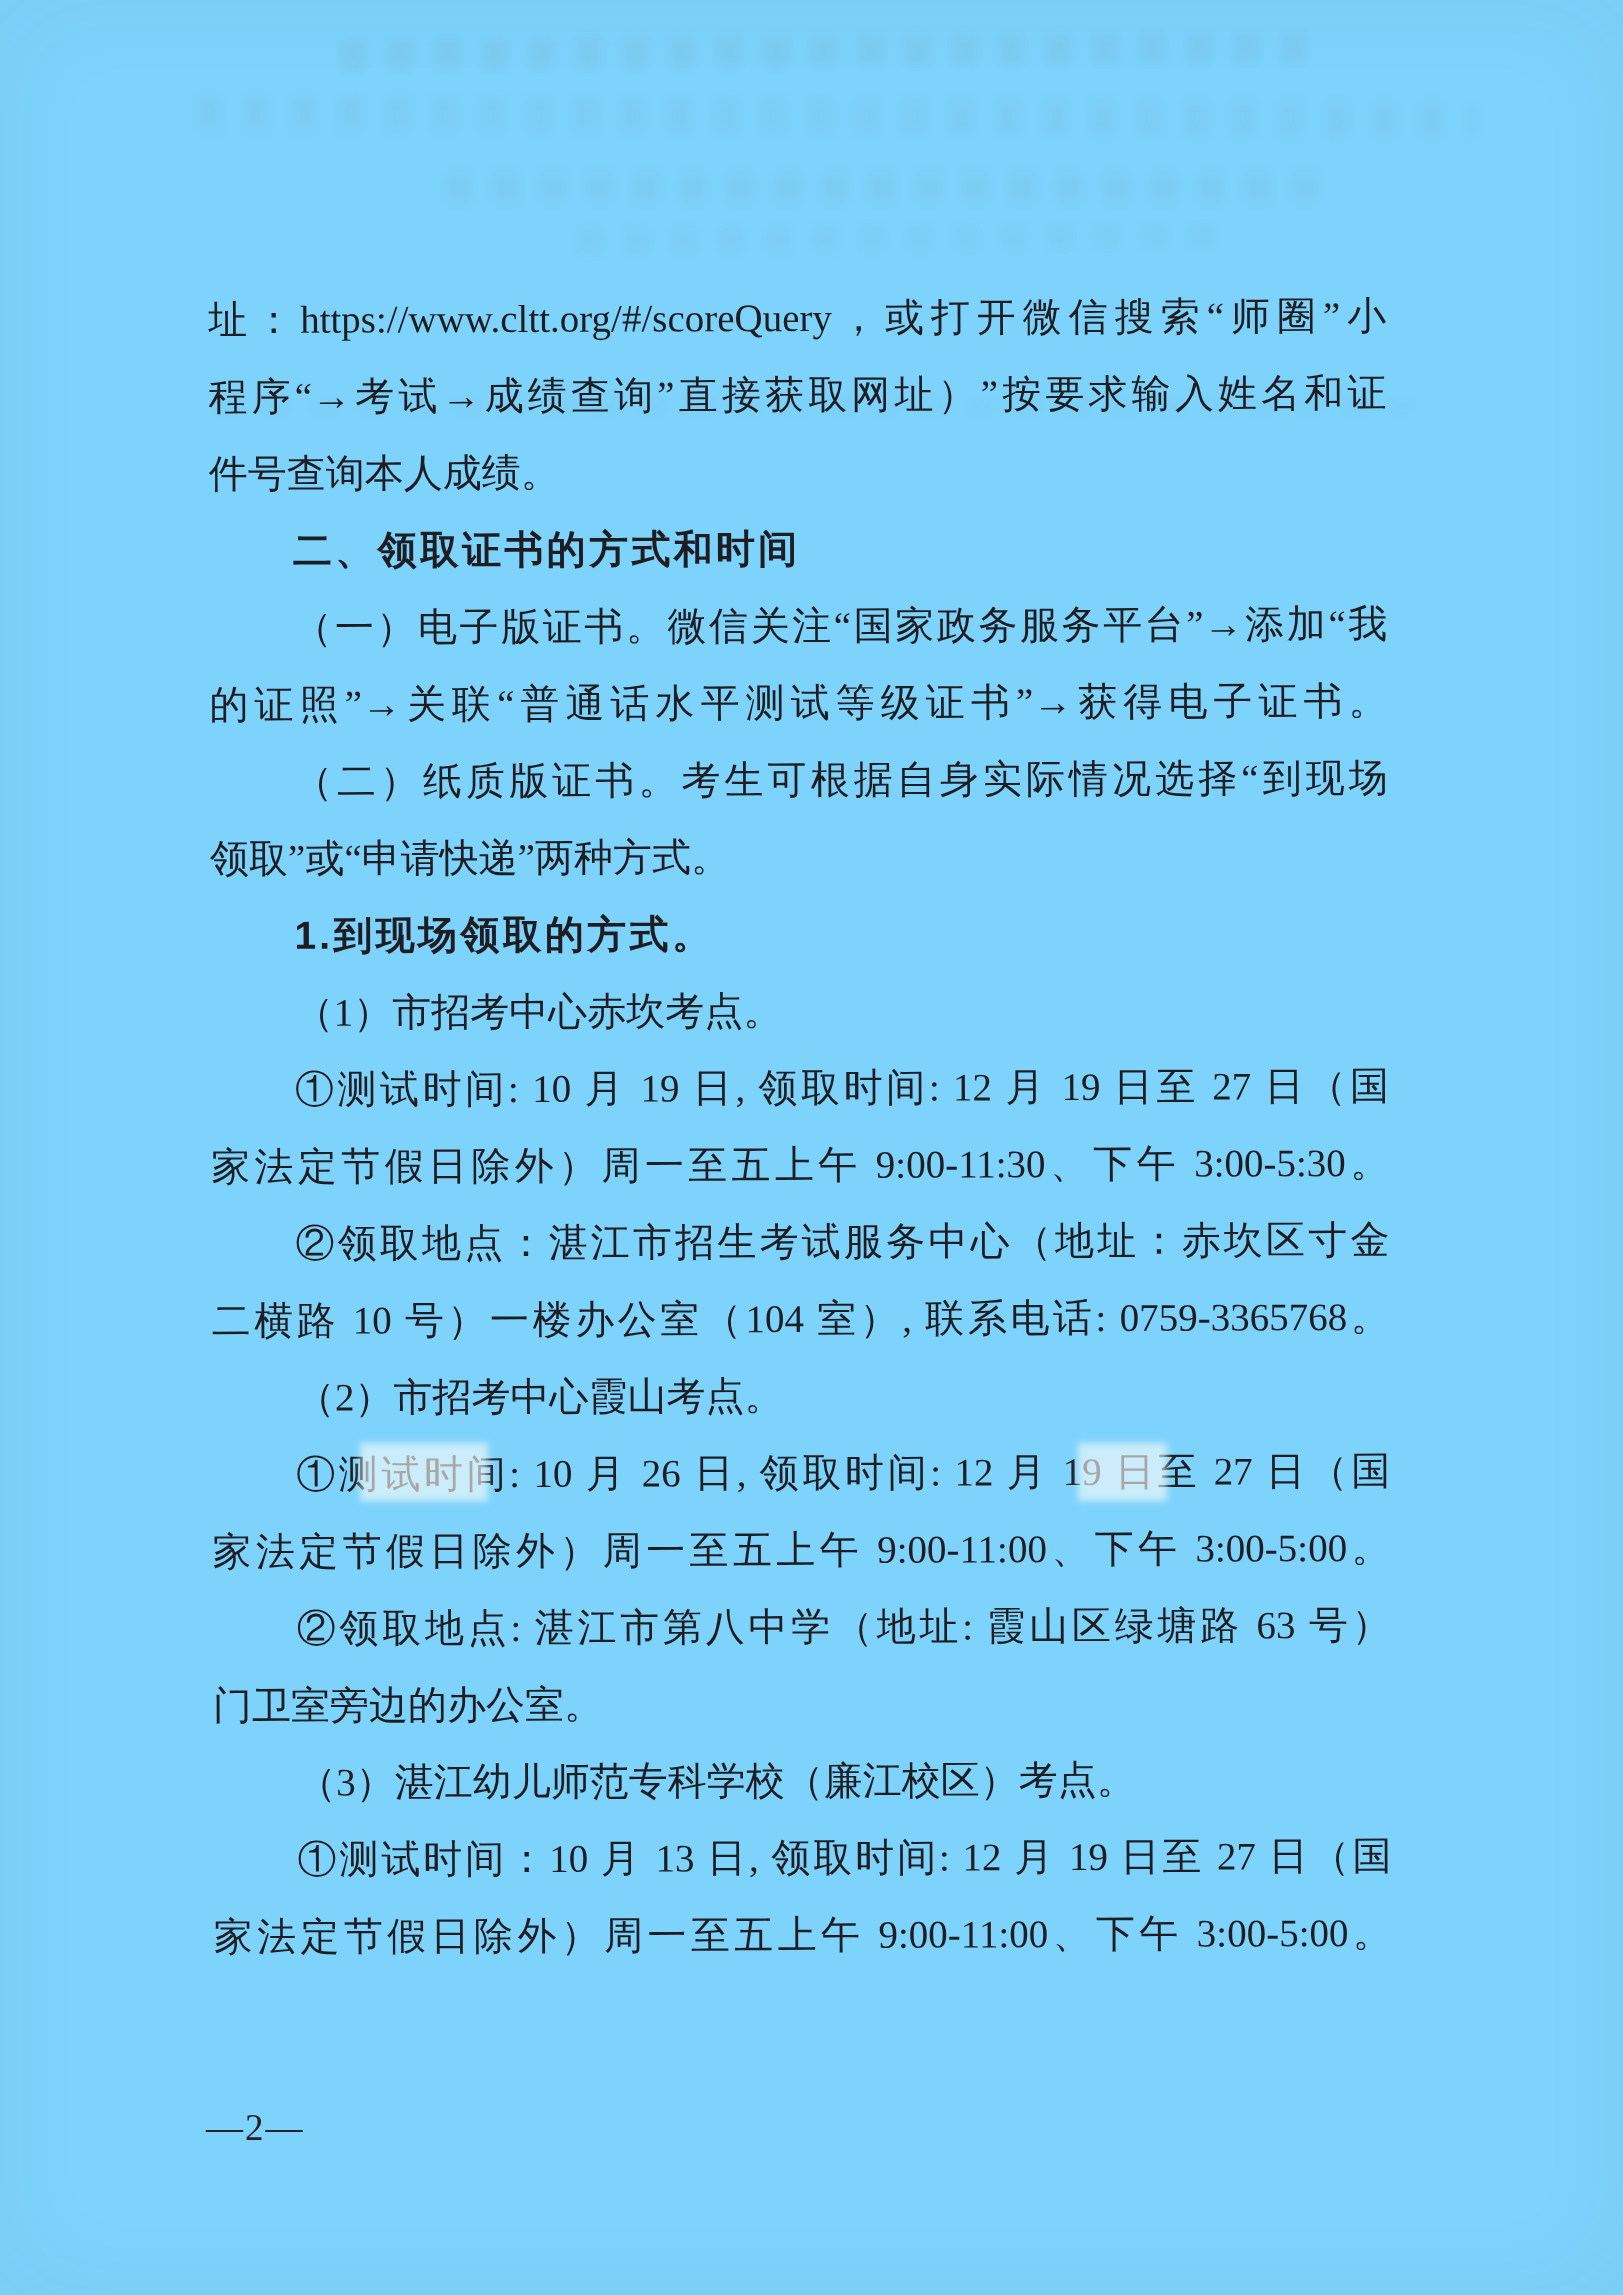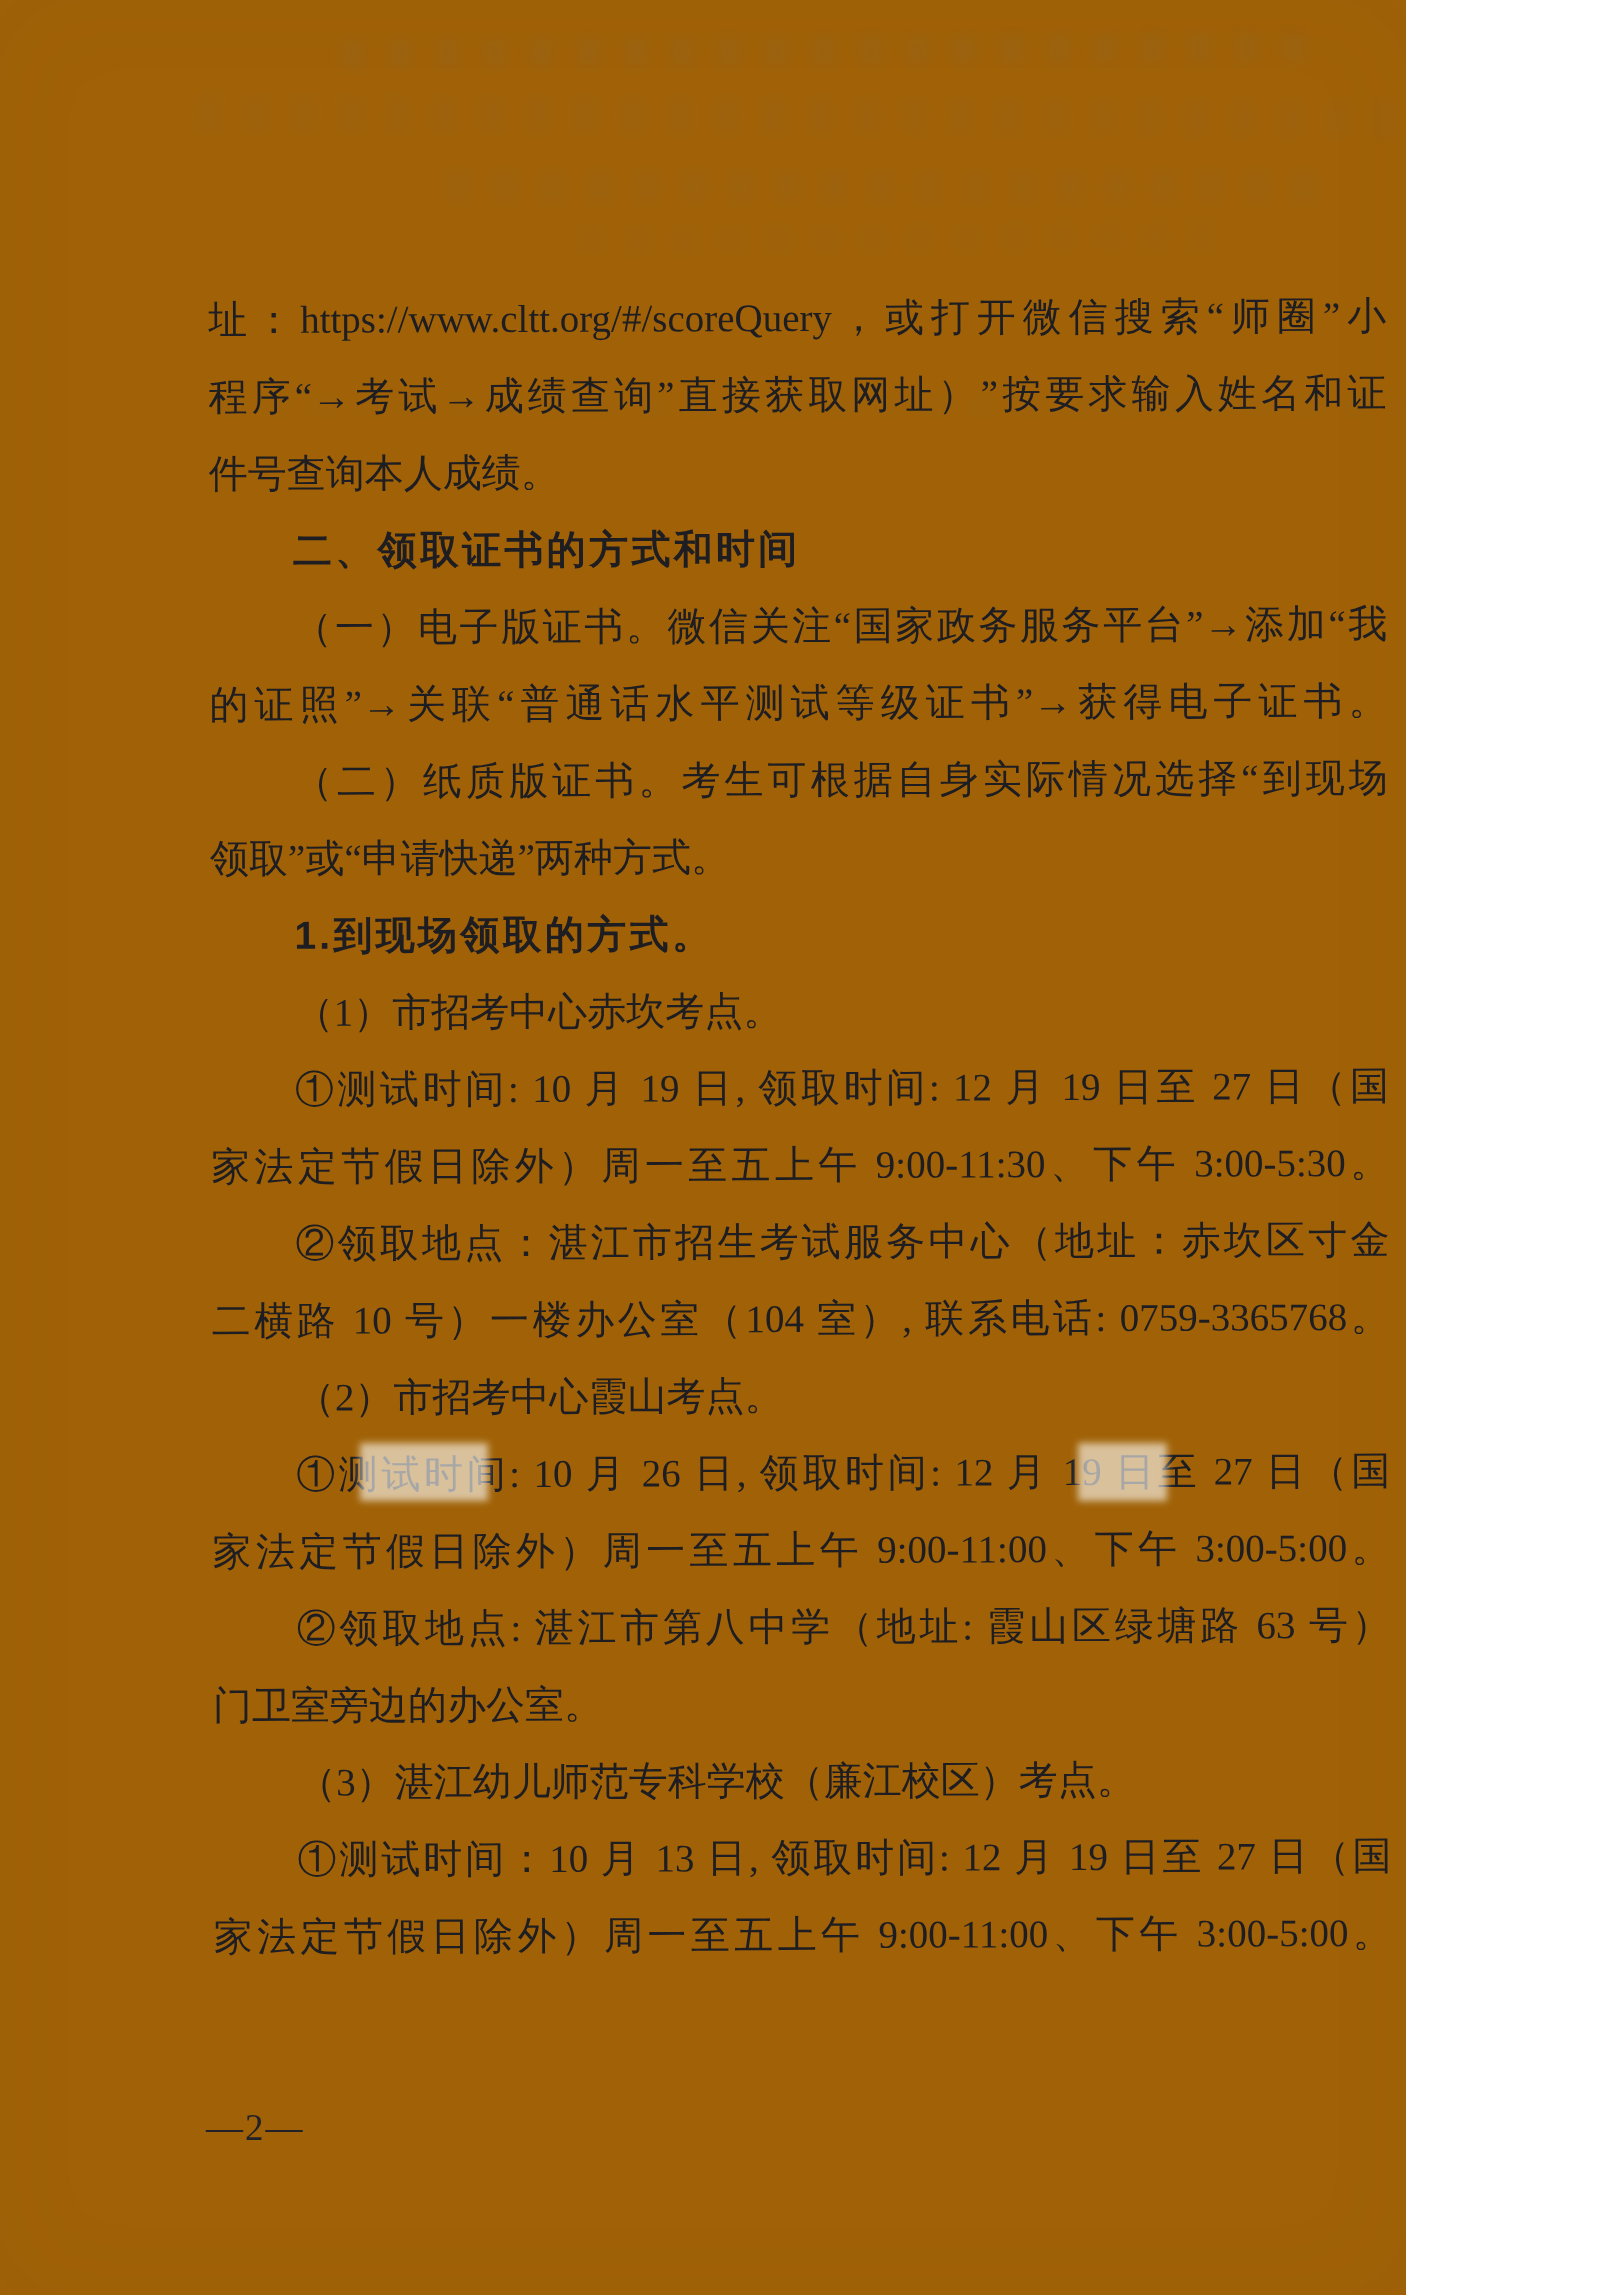--- a/index.html
+++ b/index.html
@@ -2,23 +2,23 @@
 <html style="font-size:10.5px"><head>
 <meta charset="utf-8">
 <style>
   html, body {
     margin: 0;
     padding: 0;
     background: #ffffff;
   }
   .sheet {
     position: relative;
-    width: 1406px;
+    width: 1623px;
     height: 2295px;
-    background: #a16207;
+    background: #7dd3fc;
     overflow: hidden;
     box-shadow: inset 0 0 105px rgba(60,60,55,0.045);
     font-family: "Liberation Serif", "DejaVu Serif", serif;
     color: #1d1d22;
   }
 
   
   .ghost {
     position: absolute;
     filter: blur(5.3px);

